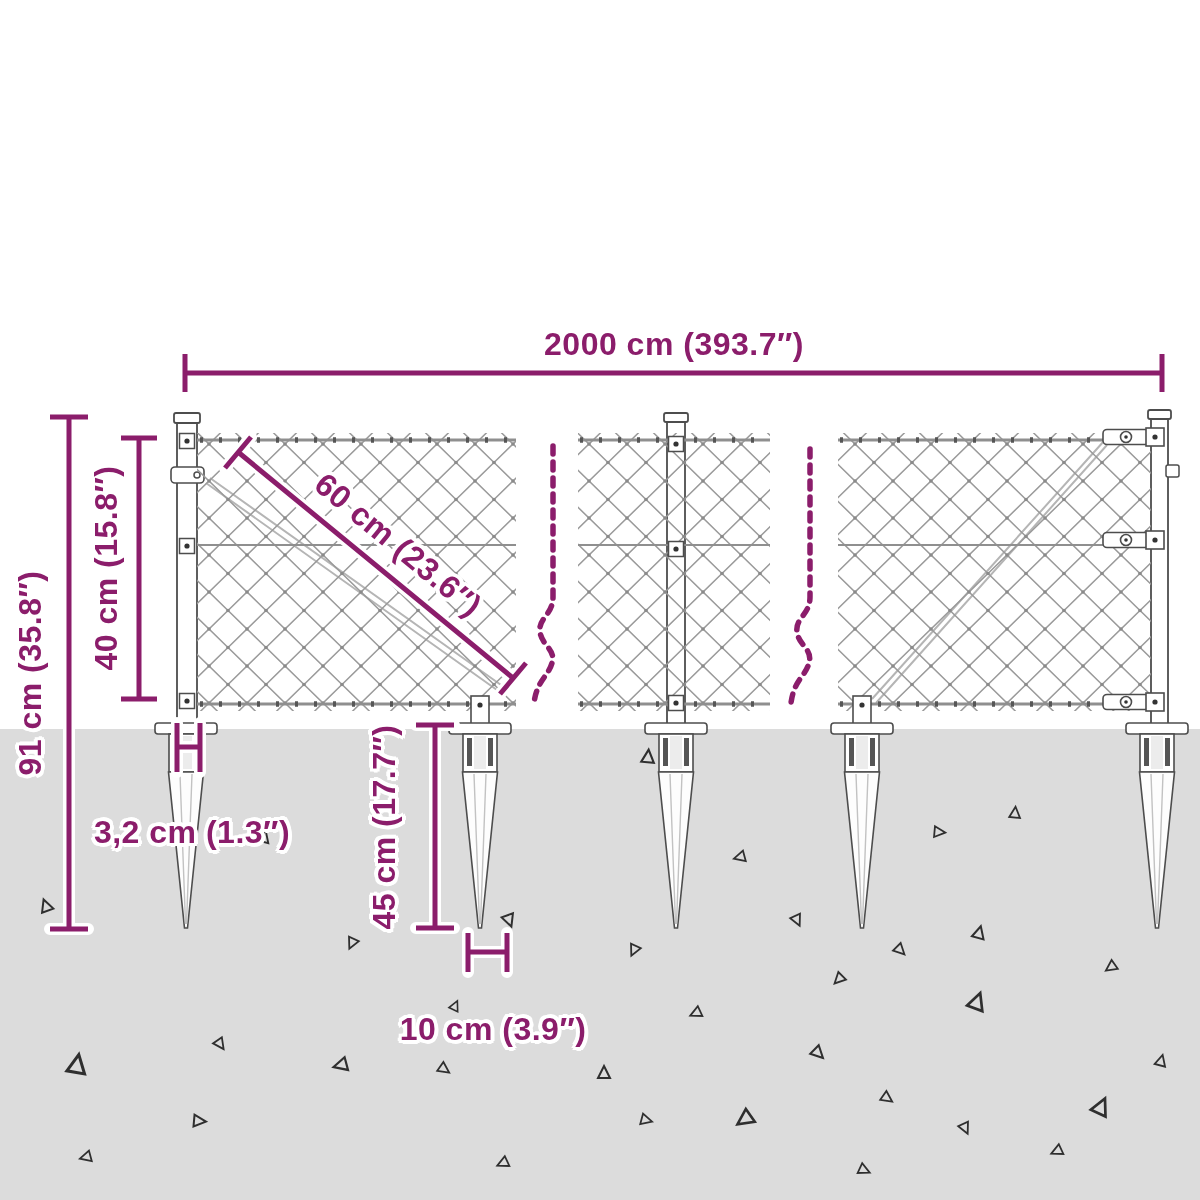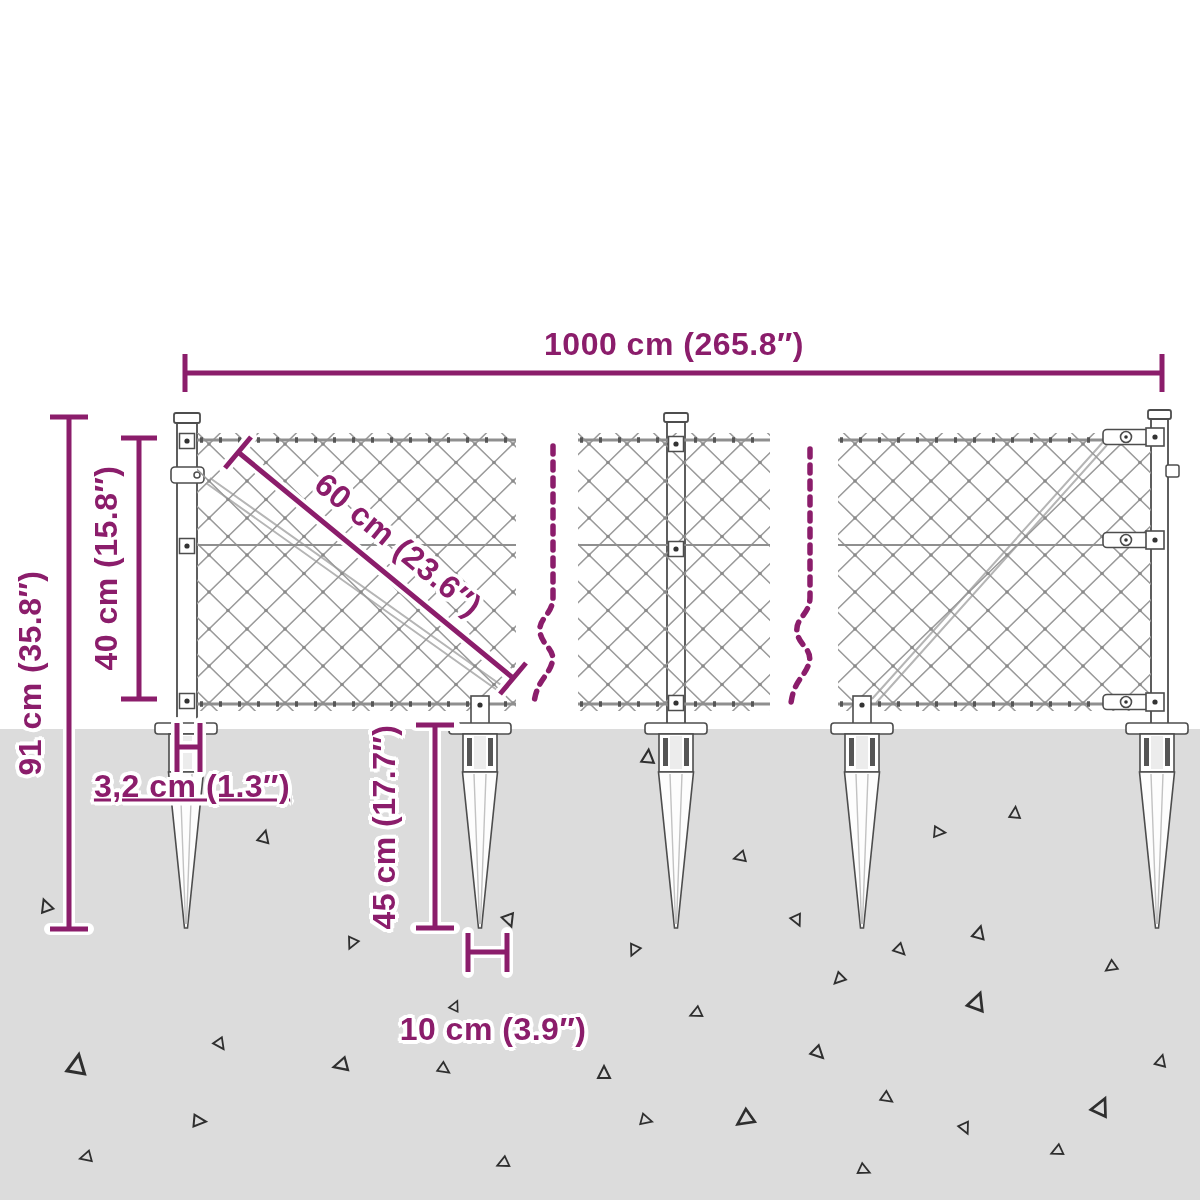--- a/index.html
+++ b/index.html
@@ -194,26 +194,26 @@
       <path class="dimp" d="M177,723 V772 M200,723 V772 M177,747 H200"></path>
 
       <path class="dimw" d="M416,725 H454 M416,928 H454 M435,725 V928"></path>
       <path class="dimp" d="M416,725 H454 M416,928 H454 M435,725 V928"></path>
 
       <path class="dimw" d="M468,933 V972 M507,933 V972 M468,952 H507"></path>
       <path class="dimp" d="M468,933 V972 M507,933 V972 M468,952 H507"></path>
     </g>
   </svg>
 
-  <div class="dim-label" style="left:674px;top:344px;">1000 cm (265.8″)</div>
+  <div class="dim-label" style="left:674px;top:344px;">2000 cm (393.7″)</div>
 
   <div class="dim-label rot-ccw" style="left:30px;top:673px;">91 cm (35.8″)</div>
 
   <div class="dim-label rot-ccw" style="left:106px;top:568px;">40 cm (15.8″)</div>
 
   <div class="dim-label rot-diag" style="left:398px;top:545px;">60 cm (23.6″)</div>
 
-  <div class="dim-label" style="left:192px;top:786px;text-decoration:underline;">3,2 cm (1.3″)</div>
+  <div class="dim-label" style="left:192px;top:832px;">3,2 cm (1.3″)</div>
 
   <div class="dim-label rot-ccw" style="left:384px;top:827px;">45 cm (17.7″)</div>
 
   <div class="dim-label" style="left:493px;top:998px;margin-top:31px;">10 cm (3.9″)</div>
 </div>
 
 </body></html>

